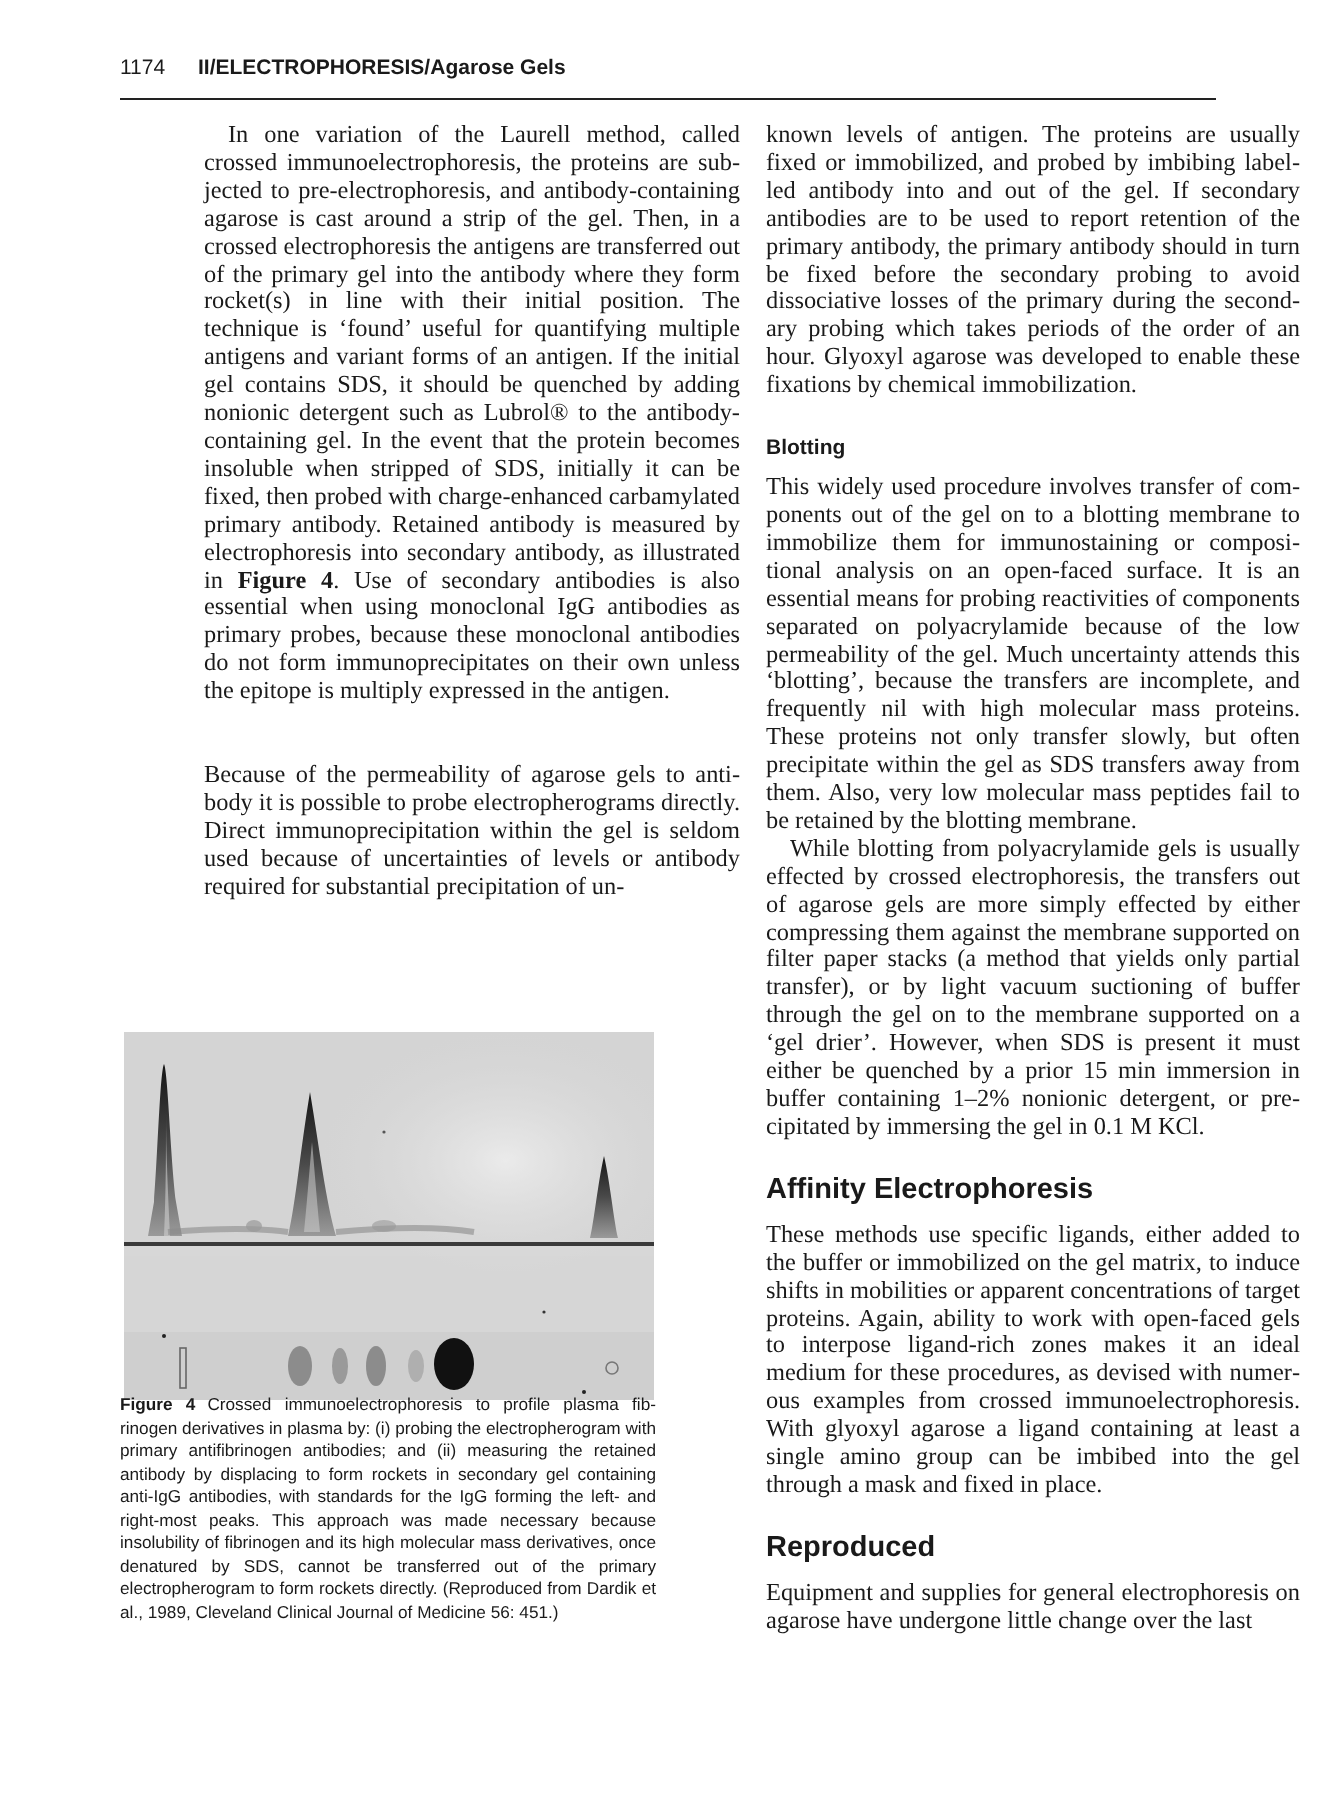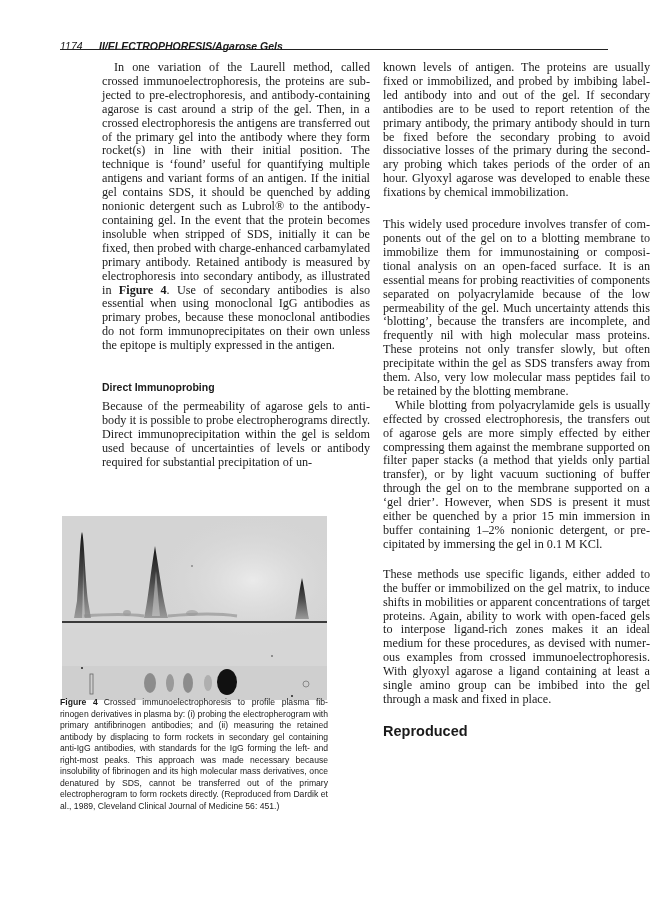--- a/index.html
+++ b/index.html
@@ -1,18 +1,18 @@
 <!DOCTYPE html>
 <html><head>
 <meta charset="utf-8">
 <style>
   html, body { margin: 0; padding: 0; background: #ffffff; }
   body { width: 668px; height: 900px; position: relative; overflow: hidden; color: #1a1a1a; }
-  .header { position: absolute; left: 60px; top: 38px; width: 548px; height: 18px;
-            font-family: "Liberation Sans", sans-serif; font-size: 10.5px; font-style: italic; }
+  .header { position: absolute; left: 60px; top: 26px; width: 548px; height: 18px;
+            font-family: "Liberation Sans", sans-serif; font-size: 10.5px; }
   .header .pg { position: absolute; left: 0; top: 2px; }
   .header .run { position: absolute; left: 39px; top: 2px; font-weight: bold; }
   .header .run .sub { font-weight: bold; margin-top: 44px; }
   .rule { position: absolute; left: 60px; top: 49px; width: 548px; height: 1px; background: #222; }
 
   .col { position: absolute; top: 61px; width: 268px;
          font-family: "Liberation Serif", serif; font-size: 12.2px; line-height: 13.9px;
          text-align: justify; hyphens: manual; margin-left: 42px; }
   .col.left { left: 60px; }
   .col.right { left: 341px; width: 267px; }
@@ -36,21 +36,20 @@
 
 <div class="header">
   <span class="pg">1174</span>
   <span class="run"><span>II/ELECTROPHORESIS/</span><span class="sub">Agarose Gels</span></span>
 </div>
 <div class="rule"></div>
 
 <div class="col left">
   <p class="indent"><span>In one variation of the Laurell method, called crossed immunoelectrophoresis, the proteins are sub­jected to pre-electrophoresis, and antibody-contain­ing agarose is cast around a strip of the gel. Then, in a crossed electrophoresis the antigens are transferred out of the primary gel into the antibody where they form rocket(s) in line with their initial position. The technique is ‘found’ useful for quantifying multiple antigens and variant forms of an antigen. If the initial gel contains SDS, it should be quenched by adding nonionic detergent such as Lubrol® to the antibody-containing gel. In the event that the protein becomes insoluble when stripped of SDS, initially it can be fixed, then probed with charge-enhanced car­bamylated primary antibody. Retained antibody is measured by electrophoresis into secondary antibody, as illustrated in </span><b class="xref">Figure 4</b><span>. Use of secondary antibodies is also essential when using monoclonal IgG antibod­ies as primary probes, because these monoclonal anti­bodies do not form immunoprecipitates on their own unless the epitope is multiply expressed in the antigen.</span></p>
   <div style="height:28px"></div>
-  <div class="h3">Direct Immunoprobing</div>
   <p>Because of the permeability of agarose gels to anti­body it is possible to probe electropherograms directly. Direct immunoprecipitation within the gel is seldom used because of uncertainties of levels or antibody required for substantial precipitation of un-</p>
 </div>
 
 <div class="figure">
   <svg viewBox="0 0 265 184">
     <defs>
       <radialGradient id="glow" cx="0.72" cy="0.35" r="0.35">
         <stop offset="0" stop-color="#f4f4f4"></stop>
         <stop offset="1" stop-color="#d6d6d6" stop-opacity="0"></stop>
       </radialGradient>
@@ -88,19 +87,22 @@
   </svg>
 </div>
 
 <div class="caption">
   <span class="lbl">Figure 4</span><span>Crossed immunoelectrophoresis to profile plasma fib­rinogen derivatives in plasma by: (i) probing the electropherogram with primary antifibrinogen antibodies; and (ii) measuring the retained antibody by displacing to form rockets in secondary gel containing anti-IgG antibodies, with standards for the IgG forming the left- and right-most peaks. This approach was made neces­sary because insolubility of fibrinogen and its high molecular mass derivatives, once denatured by SDS, cannot be transferred out of the primary electropherogram to form rockets directly. (Reproduced from Dardik et al., 1989, Cleveland Clinical Journal of Medicine 56: 451.)</span>
 </div>
 
 <div class="col right">
   <p>known levels of antigen. The proteins are usually fixed or immobilized, and probed by imbibing label­led antibody into and out of the gel. If secondary antibodies are to be used to report retention of the primary antibody, the primary antibody should in turn be fixed before the secondary probing to avoid dissociative losses of the primary during the second­ary probing which takes periods of the order of an hour. Glyoxyl agarose was developed to enable these fixations by chemical immobilization.</p>
   <div style="height:18px"></div>
+  <div class="h3">Blotting</div>
   <p>This widely used procedure involves transfer of com­ponents out of the gel on to a blotting membrane to immobilize them for immunostaining or composi­tional analysis on an open-faced surface. It is an essential means for probing reactivities of compo­nents separated on polyacrylamide because of the low permeability of the gel. Much uncertainty attends this ‘blotting’, because the transfers are incomplete, and frequently nil with high molecular mass proteins. These proteins not only transfer slowly, but often precipitate within the gel as SDS transfers away from them. Also, very low molecular mass peptides fail to be retained by the blotting membrane.</p>
   <p class="indent">While blotting from polyacrylamide gels is usually effected by crossed electrophoresis, the transfers out of agarose gels are more simply effected by either compressing them against the membrane supported on filter paper stacks (a method that yields only partial transfer), or by light vacuum suctioning of buffer through the gel on to the membrane supported on a ‘gel drier’. However, when SDS is present it must either be quenched by a prior 15 min immersion in buffer containing 1–2% nonionic detergent, or pre­cipitated by immersing the gel in 0.1 M KCl.</p>
   <div style="height:16px"></div>
+  <div class="h2">Affinity Electrophoresis</div>
   <p>These methods use specific ligands, either added to the buffer or immobilized on the gel matrix, to induce shifts in mobilities or apparent concentrations of tar­get proteins. Again, ability to work with open-faced gels to interpose ligand-rich zones makes it an ideal medium for these procedures, as devised with numer­ous examples from crossed immunoelectrophoresis. With glyoxyl agarose a ligand containing at least a single amino group can be imbibed into the gel through a mask and fixed in place.</p>
   <div style="height:16px"></div>
   <div class="h2">Reproduced</div>
+  <p>Equipment and supplies for general electrophoresis on agarose have undergone little change over the last</p>
 </div>
 
 </body></html>

